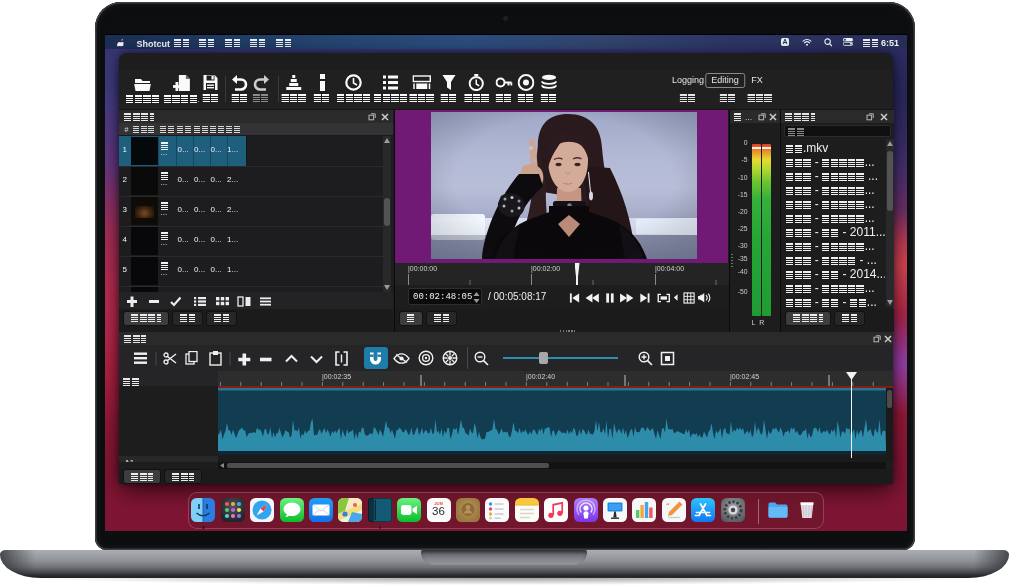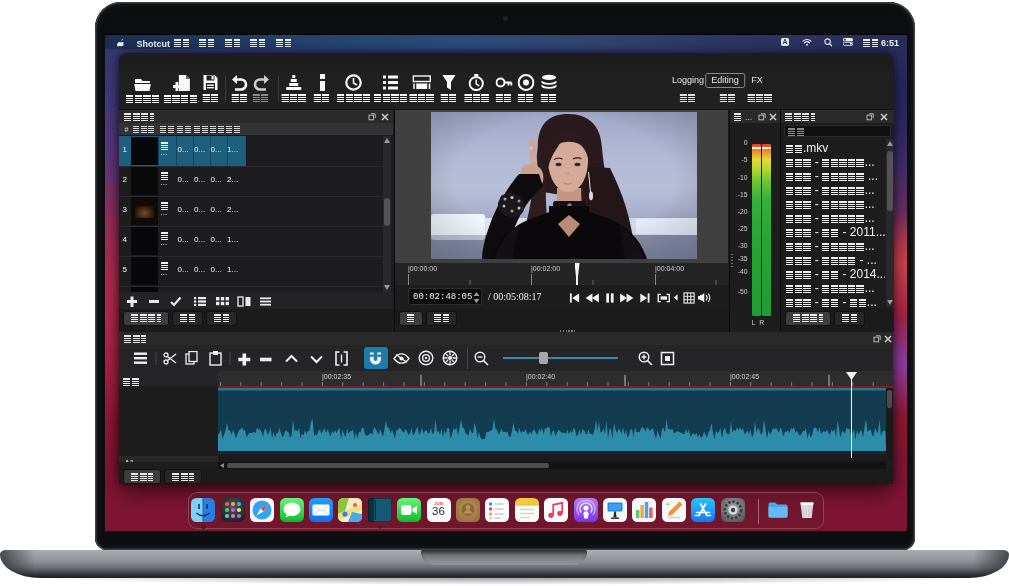--- a/index.html
+++ b/index.html
@@ -319,21 +319,21 @@
             <i class="zh z8" style="width:30px"></i>
           </div>
           <div class="tab">
             <i class="zh z8" style="width:15px"></i>
           </div>
           <div class="tab">
             <i class="zh z8" style="width:15px"></i>
           </div>
       </div>
 
-      <div class="ab" style="left:275.5px;top:57px;width:334px;height:286px;background:#404040;border-left:1px solid #0a0a0a">
+      <div class="ab" style="left:275.5px;top:57px;width:334px;height:286px;background:#701a75;border-left:1px solid #0a0a0a">
         <div class="ab" id="video" style="left:36px;top:2px;width:266px;height:147px;overflow:hidden;background:linear-gradient(180deg,#a0a8c8 0%,#b2b9d5 30%,#b8bed8 52%,#aab0cc 68%,#979db8 82%,#8c92ad 100%)">
           <svg width="266" height="147" viewBox="0 0 266 147">
             <defs>
               <radialGradient id="vig" cx="50%" cy="45%" r="75%">
                   <stop offset="55%" stop-color="rgba(0,0,0,0)"></stop>
                   <stop offset="100%" stop-color="rgba(35,40,70,.26)"></stop>
                 </radialGradient>
               <linearGradient id="strk" x1="0" y1="0" x2="1" y2="0">
                   <stop offset="0%" stop-color="rgba(255,255,255,.98)"></stop>
                   <stop offset="25%" stop-color="rgba(240,244,255,.75)"></stop>
@@ -403,21 +403,21 @@
               </g>
             </svg>
           <div class="ab" style="left:181px;top:0;width:2px;height:22px;background:#f2f2f2"></div>
           <div class="ab" style="left:179.5px;top:0;width:5px;height:13px;background:#f2f2f2;clip-path:polygon(0 0,100% 0,72% 100%,28% 100%)"></div>
         </div>
         <div class="ab" style="left:0;top:175px;width:334px;height:30px;background:#1d1d1e">
           <div class="ab" style="left:13px;top:3px;width:74px;height:17px;background:#0c0c0d;border:1px solid #2e2e30;border-radius:2px;color:#f0f0f0;font-family:'Liberation Mono',monospace;font-size:9px;text-align:left;padding-left:4px;line-height:16px">00:02:48:05<svg class="ab" style="right:1.5px;top:2.5px" width="7" height="11" viewBox="0 0 7 11">
                 <path d="M3.5 0L6.5 4H0.5z" fill="#9a9a9a"></path>
                 <path d="M3.5 11L6.5 7H0.5z" fill="#9a9a9a"></path>
               </svg></div>
-          <span class="ab" style="left:93px;top:6px;font-family:Liberation Serif, serif;font-size:10px;color:#ededed">/ 00:05:08:17</span>
+          <span class="ab" style="left:93px;top:6px;font-family:Liberation Sans, sans-serif;font-size:10px;color:#ededed">/ 00:05:08:17</span>
           <svg class="ab" style="left:174px;top:6.5px" width="138" height="12" viewBox="0 0 150 13" fill="#f2f2f2">
             <g>
                 <rect x="1" y="1.5" width="2" height="10"></rect>
                 <path d="M11 1.5v10L3.5 6.5z"></path>
               </g>
             <g>
                 <path d="M25.5 1.5v10L18 6.5z"></path>
                 <path d="M32.5 1.5v10L25 6.5z"></path>
               </g>
             <g>

